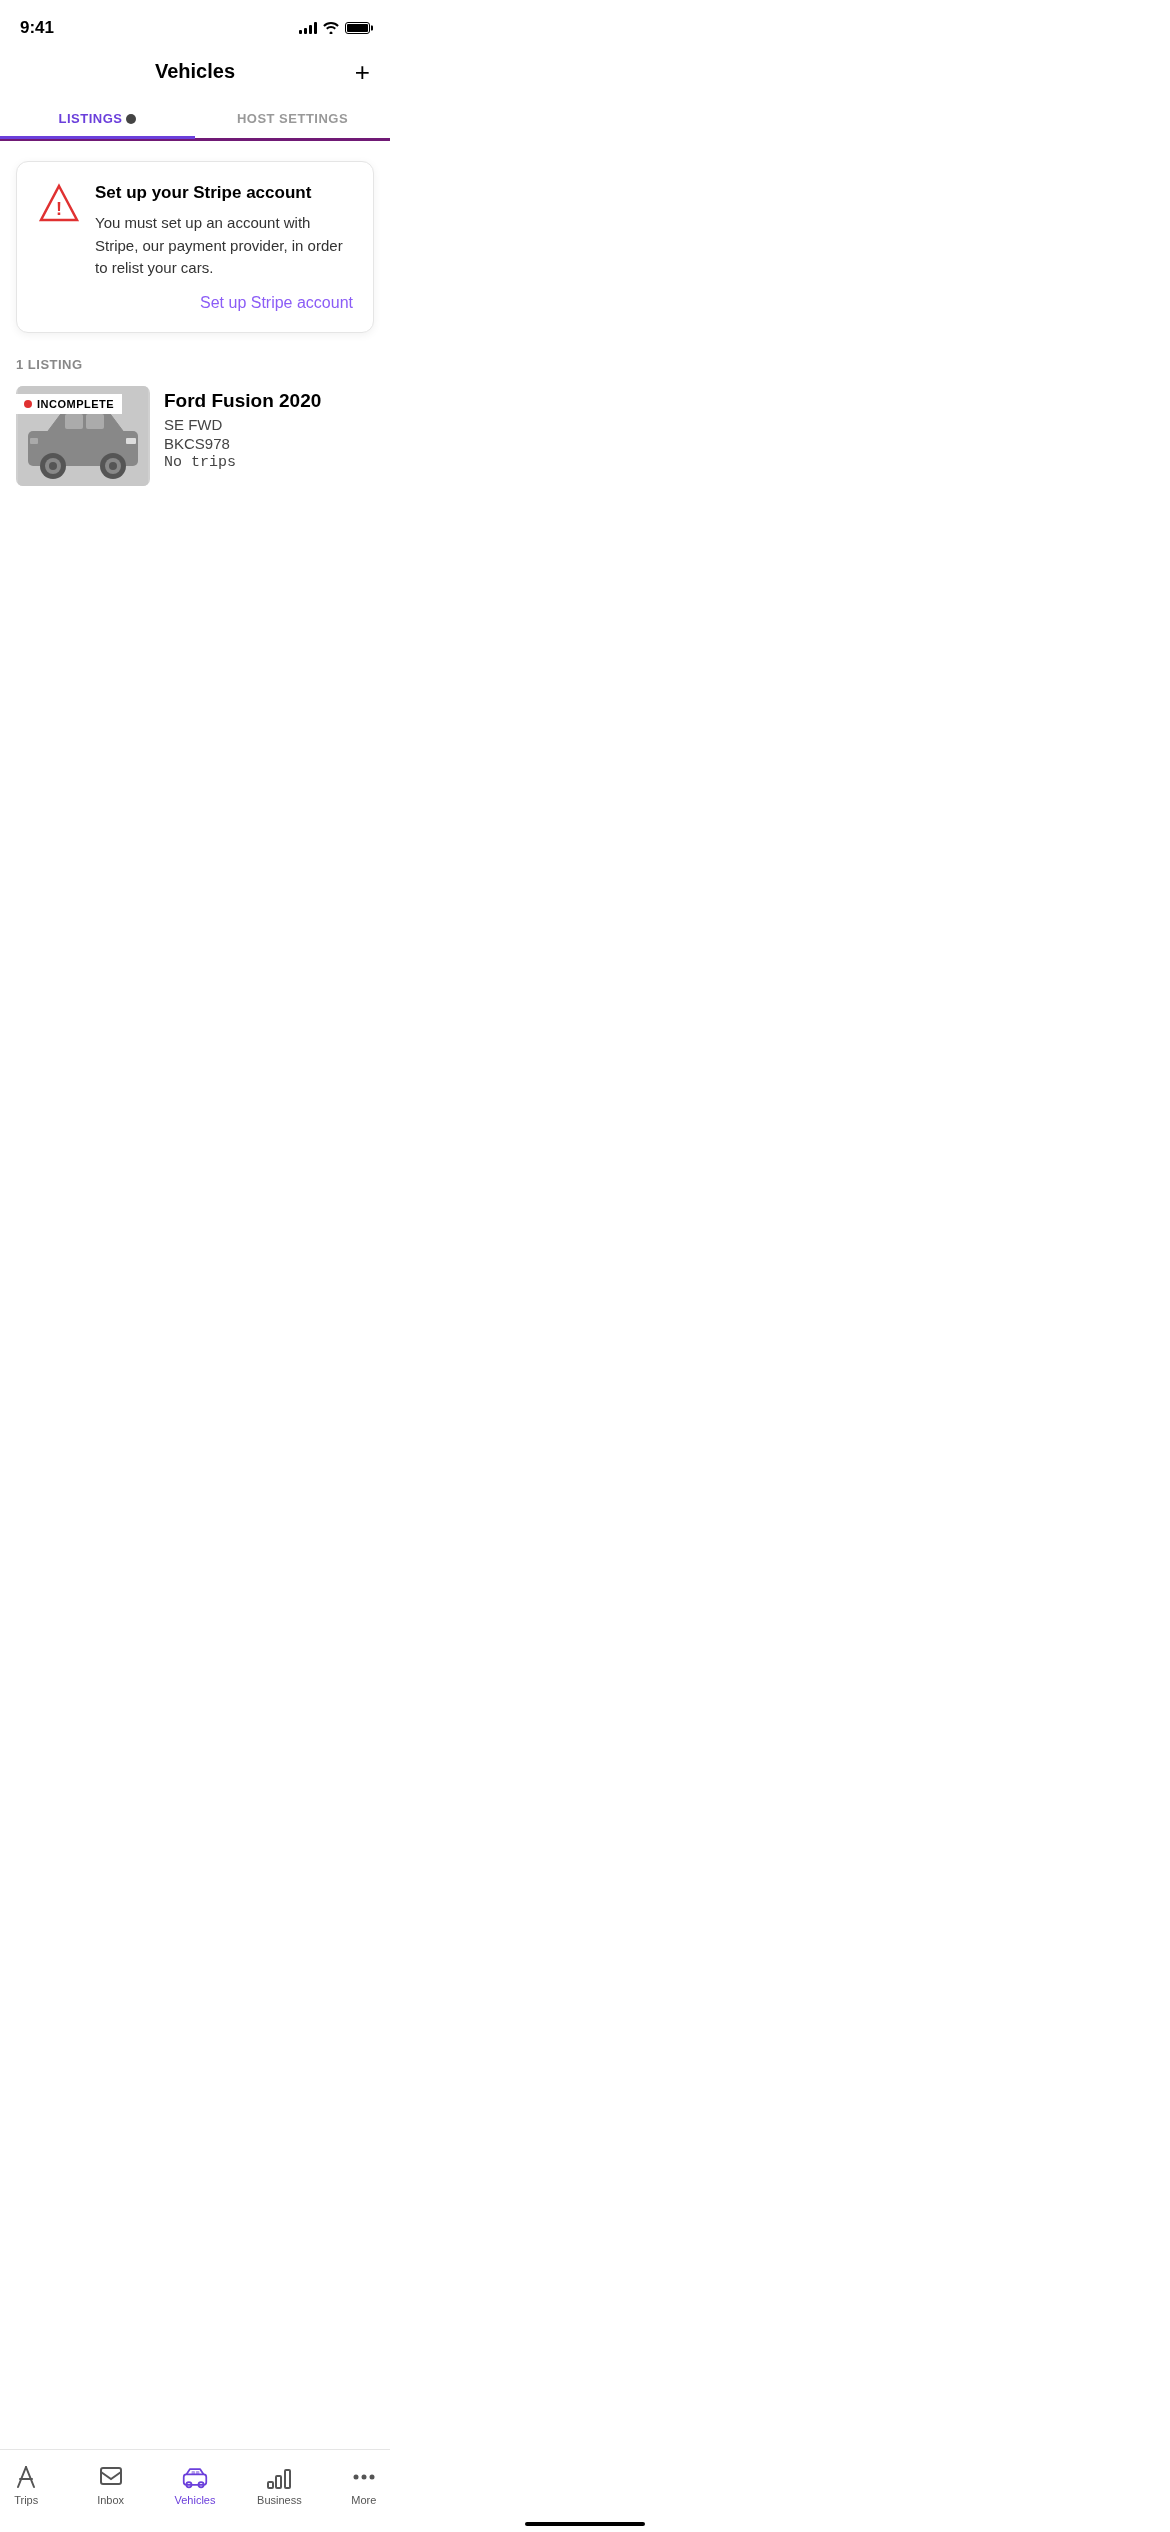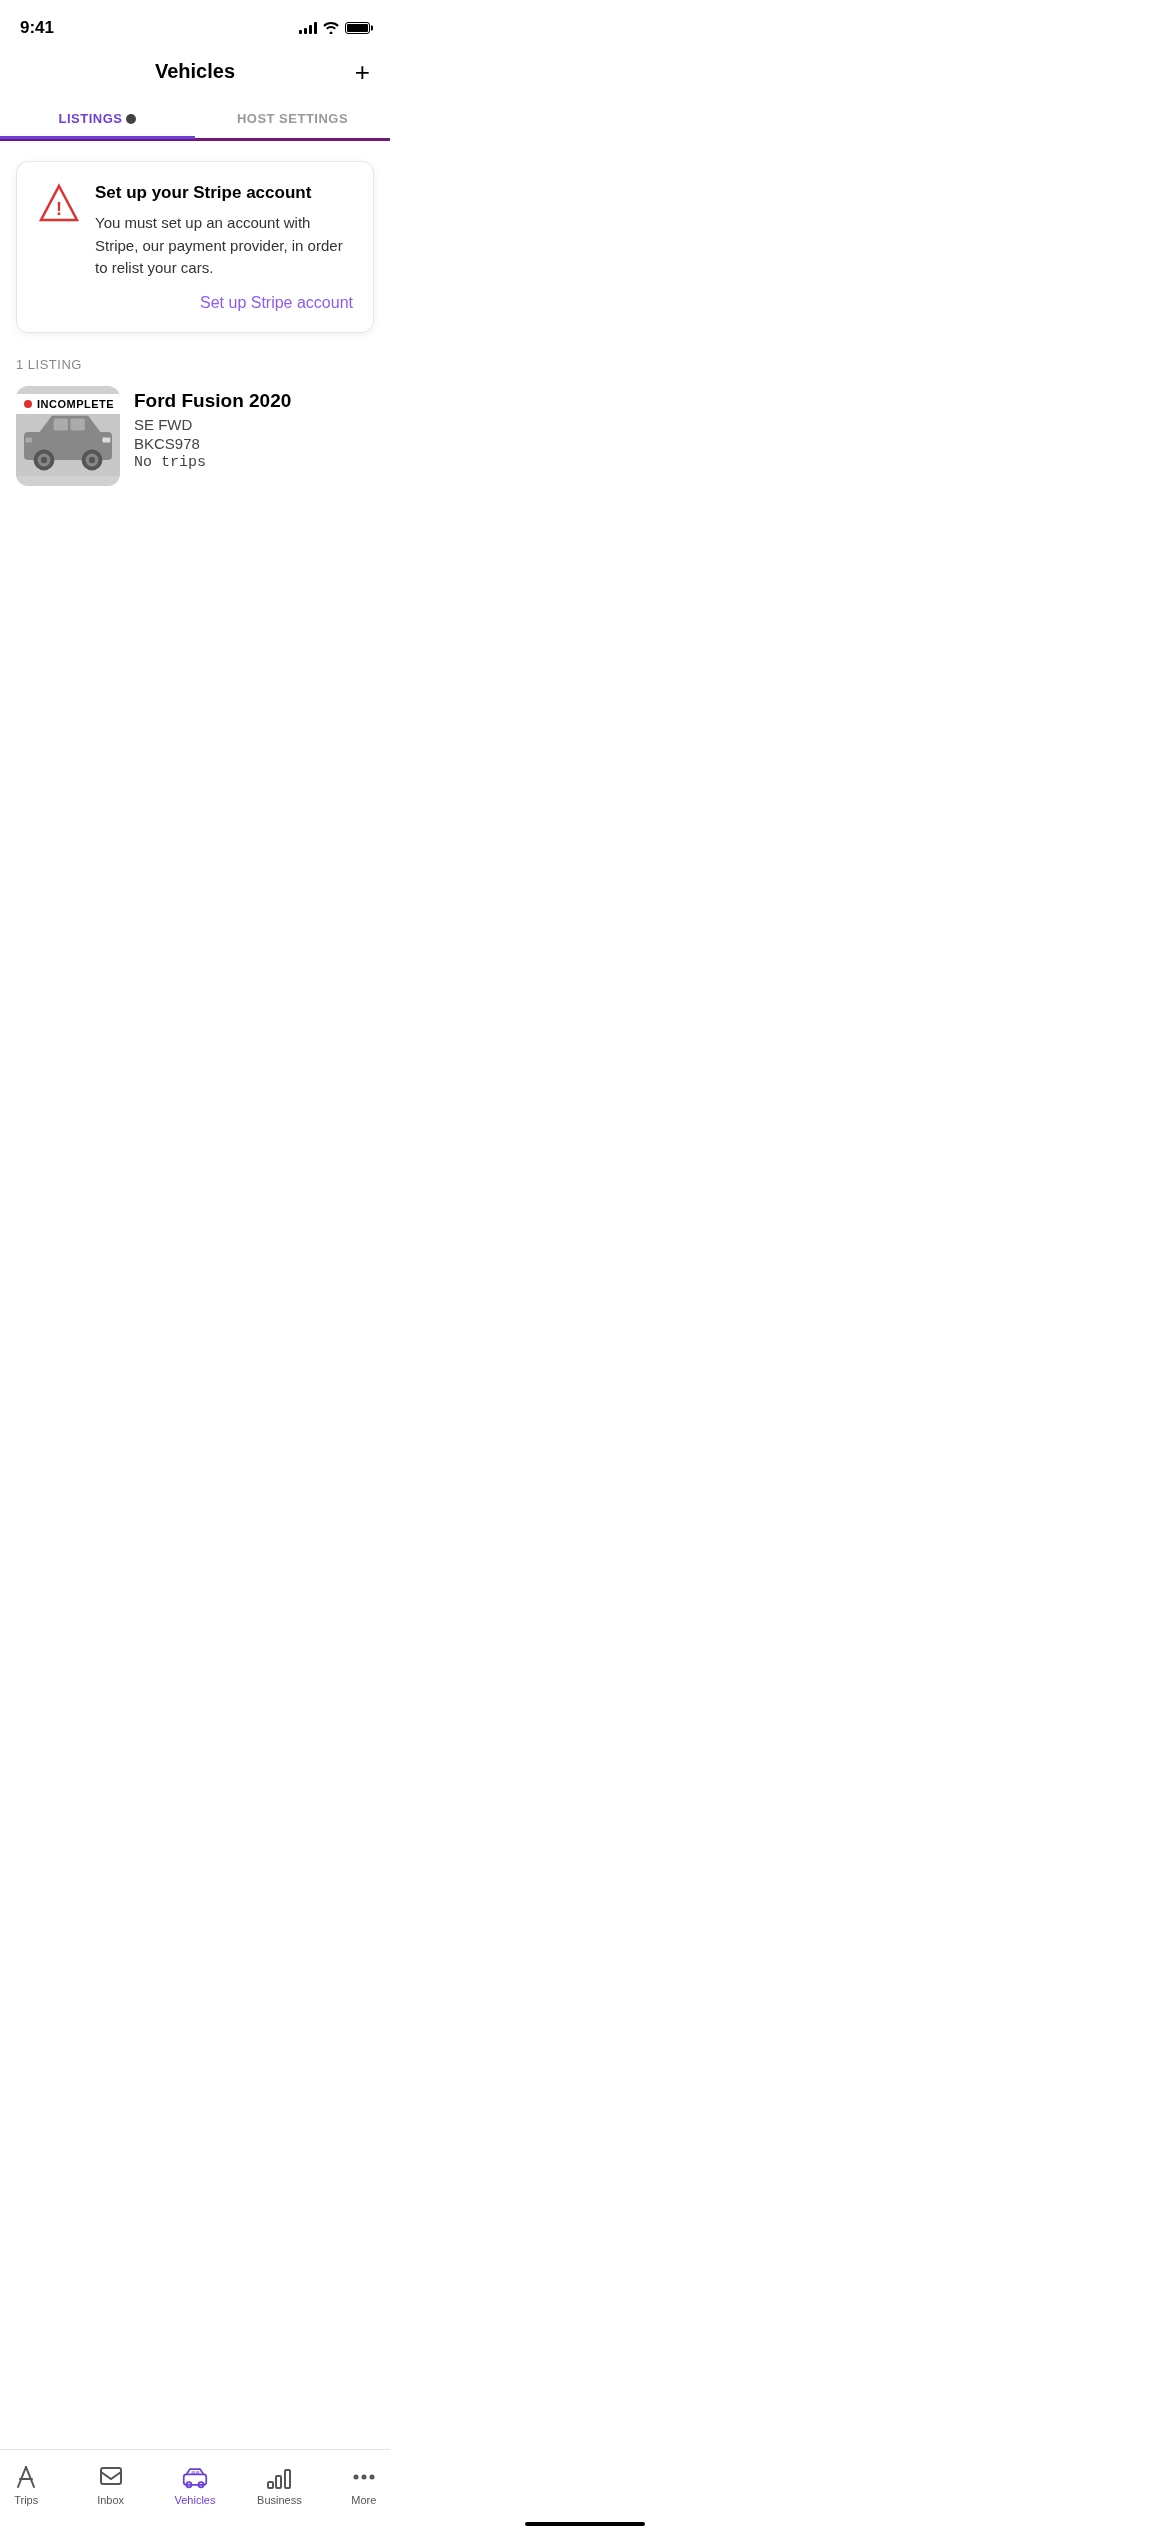--- a/index.html
+++ b/index.html
@@ -213,41 +213,41 @@
       color: #8b5cf6;
       font-size: 16px;
       font-weight: 500;
       cursor: pointer;
       margin-top: 13px;
     }
 
     
     .listing-count {
       font-size: 13px;
-      font-weight: 400;
+      font-weight: 700;
       color: #888;
       letter-spacing: 0.5px;
       margin-bottom: 14px;
     }
 
     
     .vehicle-card {
       display: flex;
       align-items: flex-start;
       gap: 14px;
       cursor: pointer;
     }
 
     .vehicle-image-container {
-      width: 104px;
+      width: 134px;
       height: 100px;
       flex-shrink: 0;
       position: relative;
       background: #d0d0d0;
-      border-radius: 12px;
+      border-radius: 7px;
       overflow: hidden;
     }
 
     
     .car-illustration {
       width: 100%;
       height: 100%;
     }
 
     .incomplete-badge {

